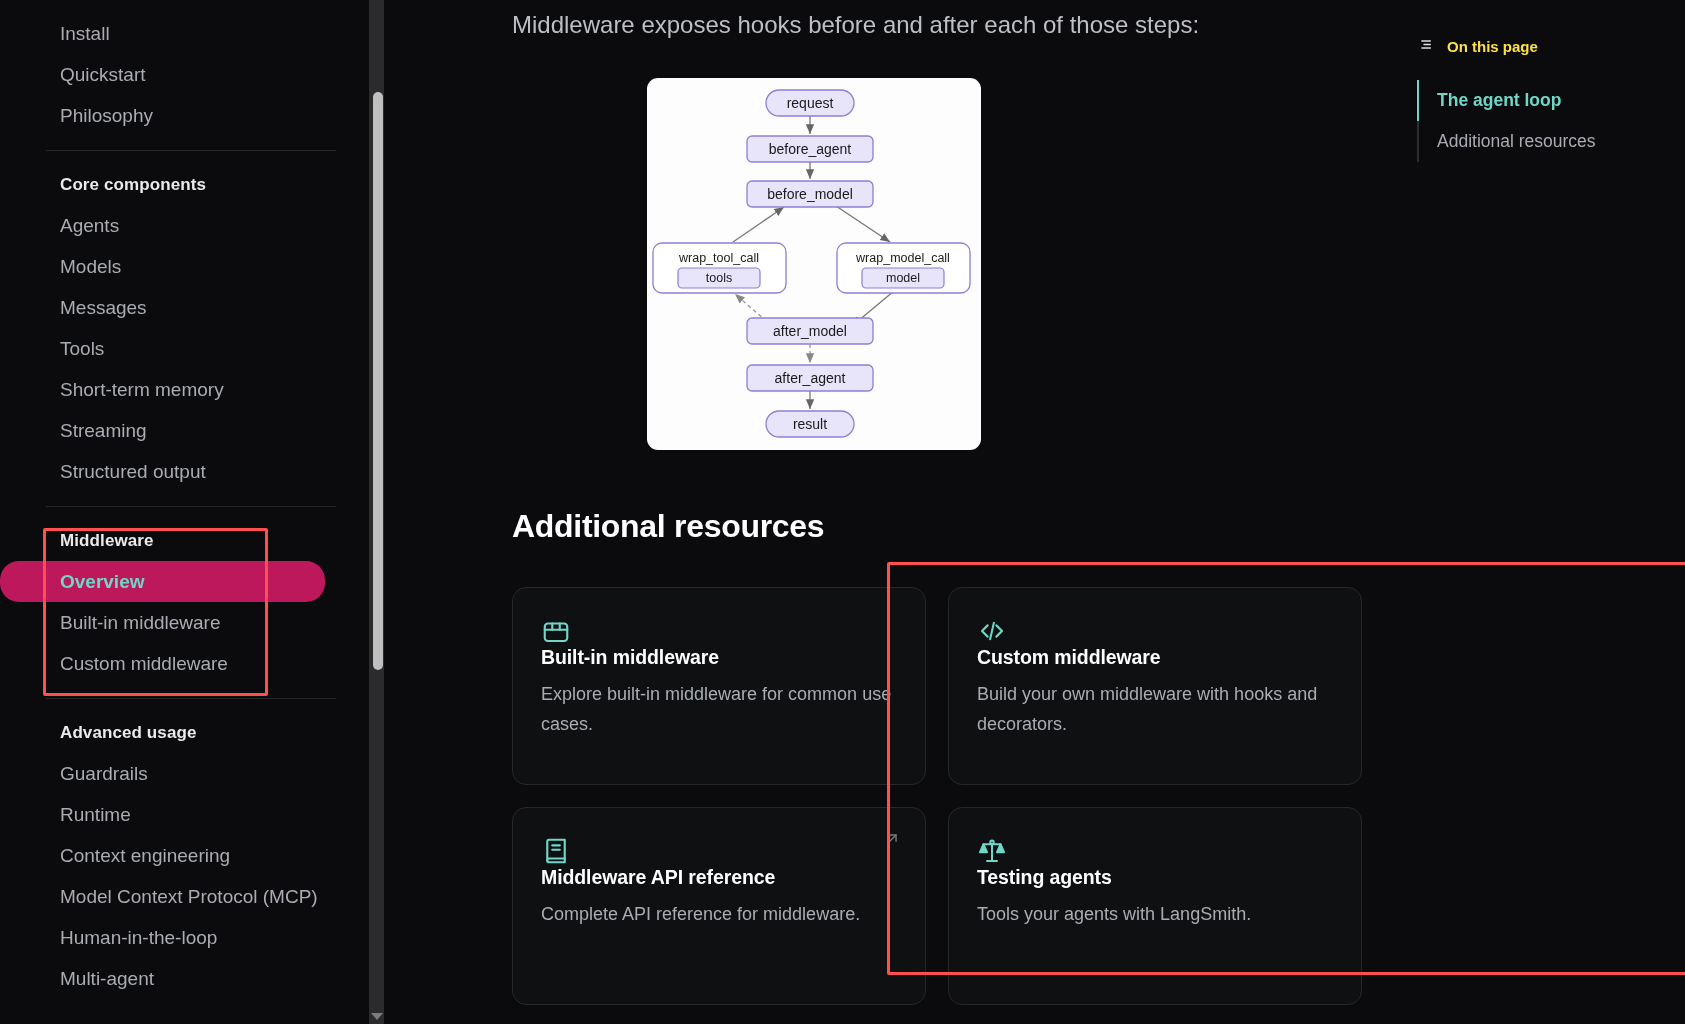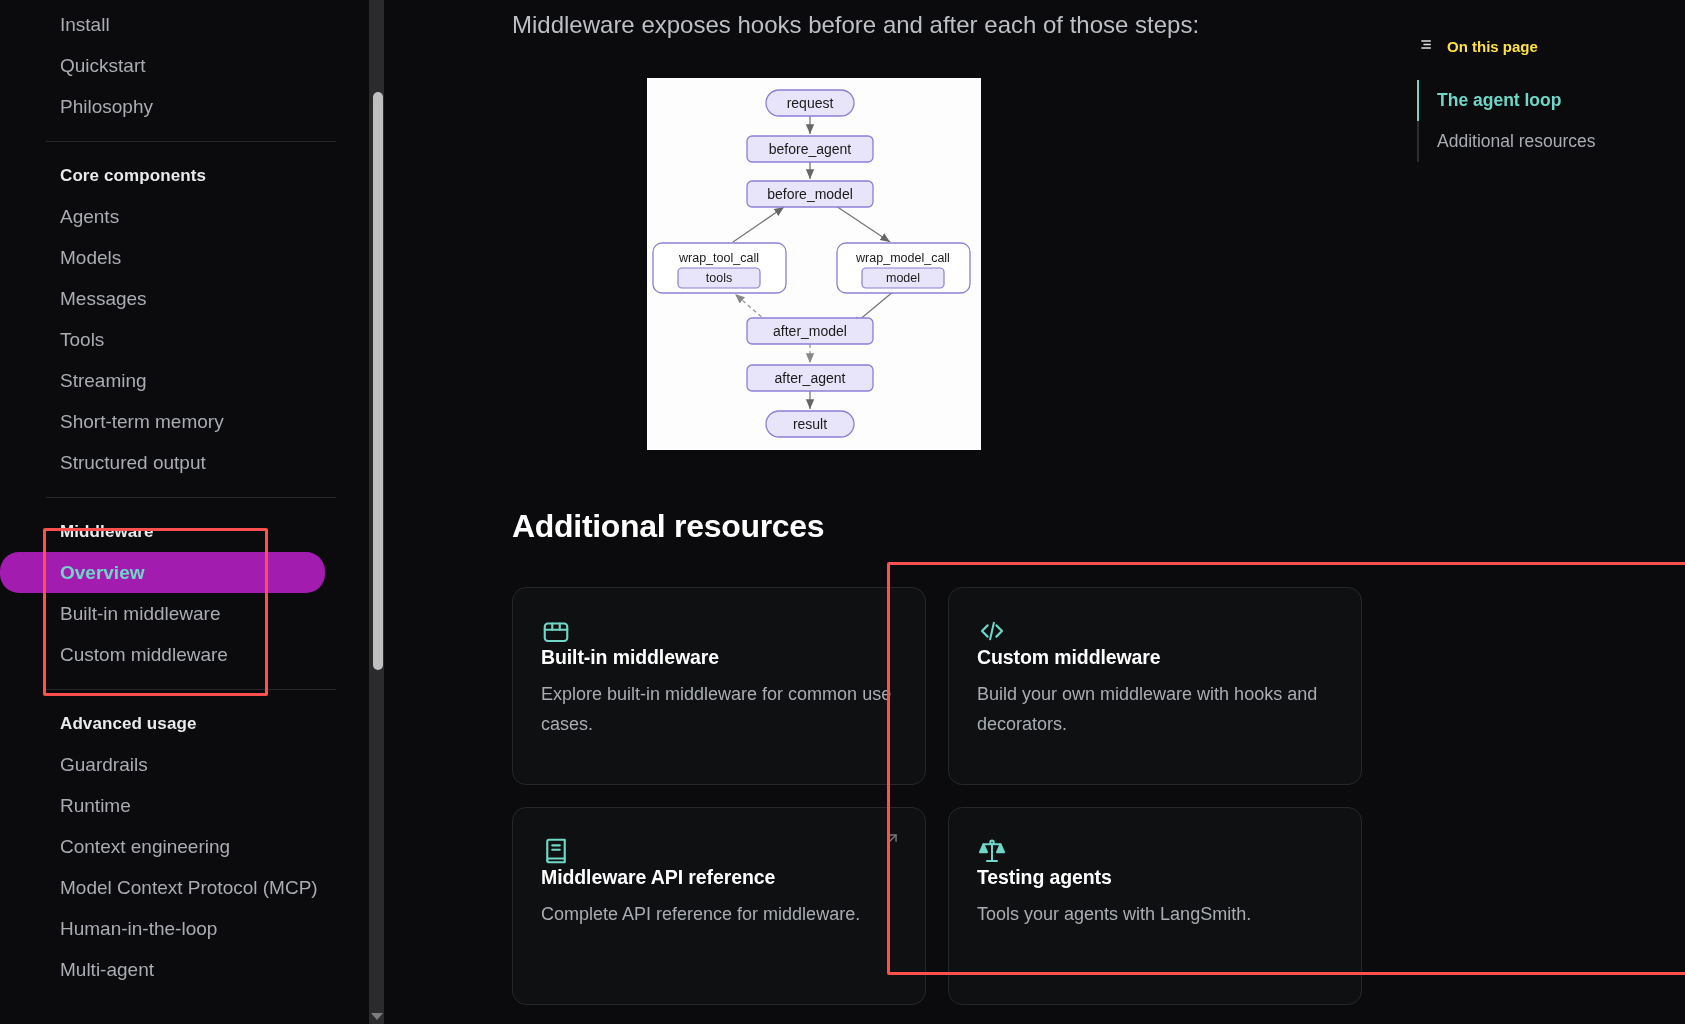--- a/index.html
+++ b/index.html
@@ -12,34 +12,34 @@
   .app { position: relative; width: 1685px; height: 1024px; display: flex; }
 
   
   .sidebar {
     position: relative;
     width: 394px; height: 1024px;
     background: #0b0b0d;
     flex: 0 0 394px;
     overflow: hidden;
   }
-  .sidebar-inner { padding: 4px 0 0 0; position: relative; }
+  .sidebar-inner { padding: 13px 0 0 0; position: relative; }
   .nav-link {
     display: block;
     font-size: 19px;
     color: #a9acb2;
     padding: 9px 0 9px 60px;
     line-height: 23px;
     text-decoration: none;
     white-space: nowrap;
   }
   .nav-link.active-pill {
     color: #6fd6c8;
     font-weight: 600;
-    background: #a21caf;
+    background: #be185d;
     border-radius: 19px;
     margin-right: 69px;
   }
   .nav-group-title {
     font-size: 17px;
     font-weight: 700;
     color: #e9eaec;
     padding: 10px 0 10px 60px;
     letter-spacing: .1px;
   }
@@ -83,21 +83,21 @@
     font-size: 24px; color: #bcbfc4;
     margin: 10px 0 0 118px;
     line-height: 30px;
   }
 
   
   .diagram-wrap {
     margin: 38px 0 0 253px;
     width: 334px; height: 372px;
     background: #fdfdfd;
-    border-radius: 0;
+    border-radius: 11px;
     position: relative;
   }
   .diagram-wrap svg { display: block; }
 
   
   .sec-title {
     font-size: 32px; font-weight: 700; color: #ffffff;
     margin: 58px 0 0 118px; letter-spacing: -.3px;
   }
 
@@ -178,22 +178,22 @@
       <a class="nav-link">Quickstart</a>
       <a class="nav-link">Philosophy</a>
 
       <div class="nav-divider"></div>
 
       <div class="nav-group-title">Core components</div>
       <a class="nav-link">Agents</a>
       <a class="nav-link">Models</a>
       <a class="nav-link">Messages</a>
       <a class="nav-link">Tools</a>
+      <a class="nav-link">Short-term memory</a>
       <a class="nav-link">Streaming</a>
-      <a class="nav-link">Short-term memory</a>
       <a class="nav-link">Structured output</a>
 
       <div class="nav-divider"></div>
 
       <div class="nav-group-title">Middleware</div>
       <a class="nav-link active-pill">Overview</a>
       <a class="nav-link">Built-in middleware</a>
       <a class="nav-link">Custom middleware</a>
 
       <div class="nav-divider"></div>

